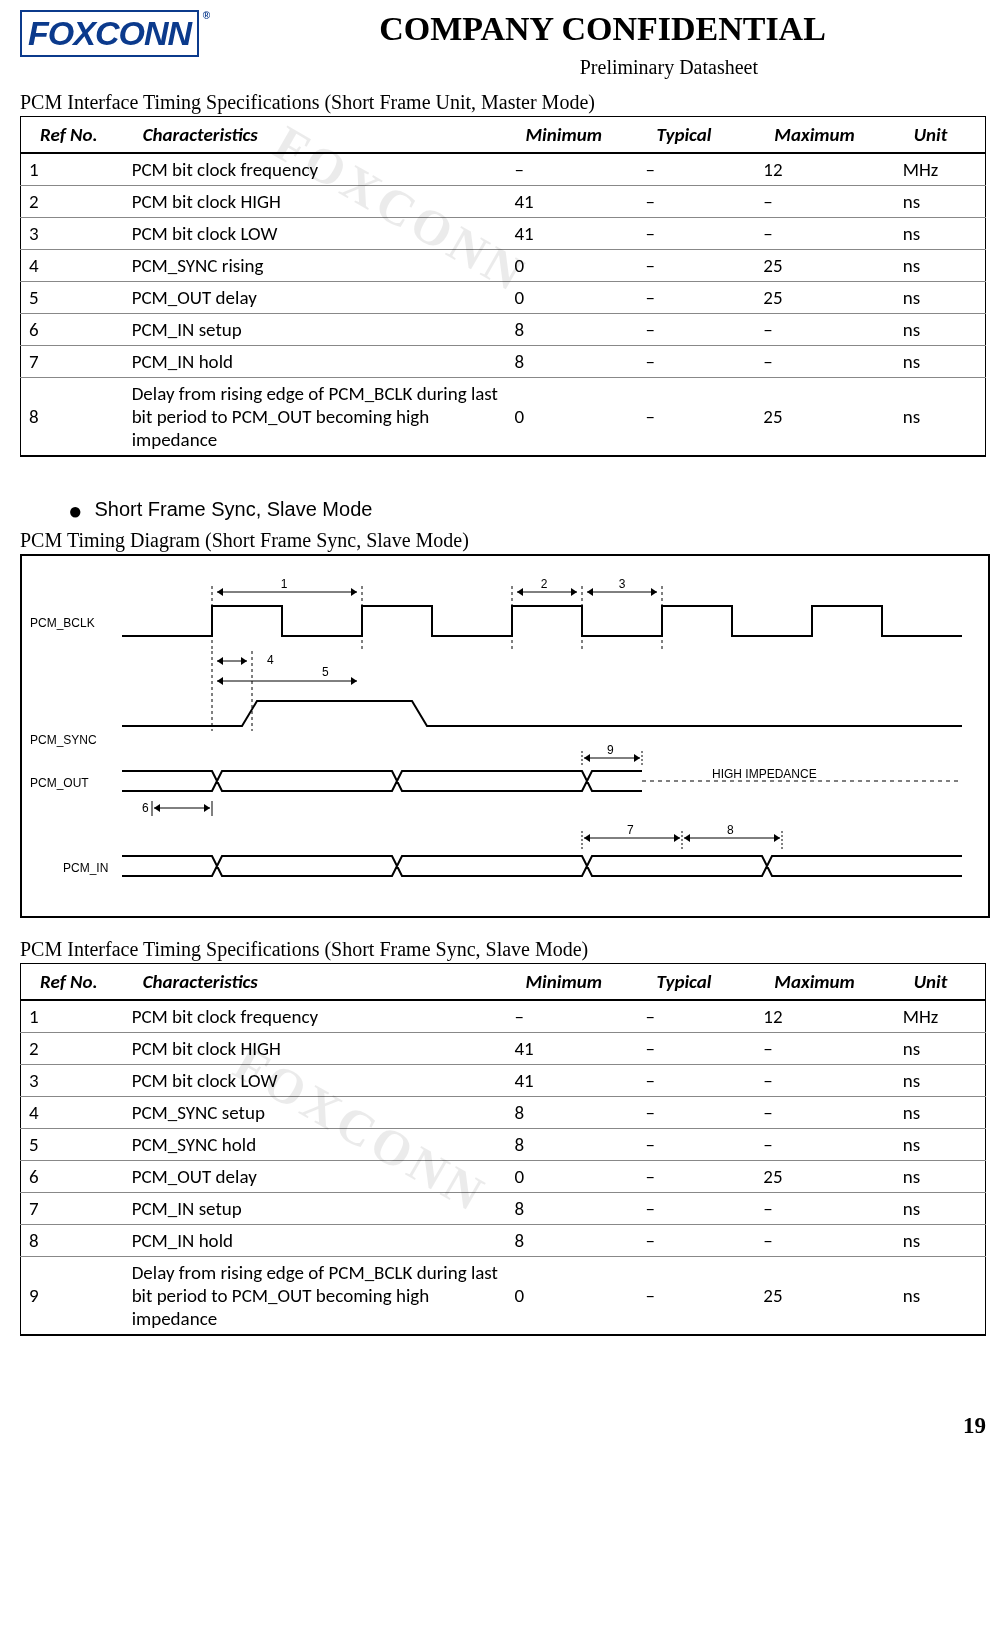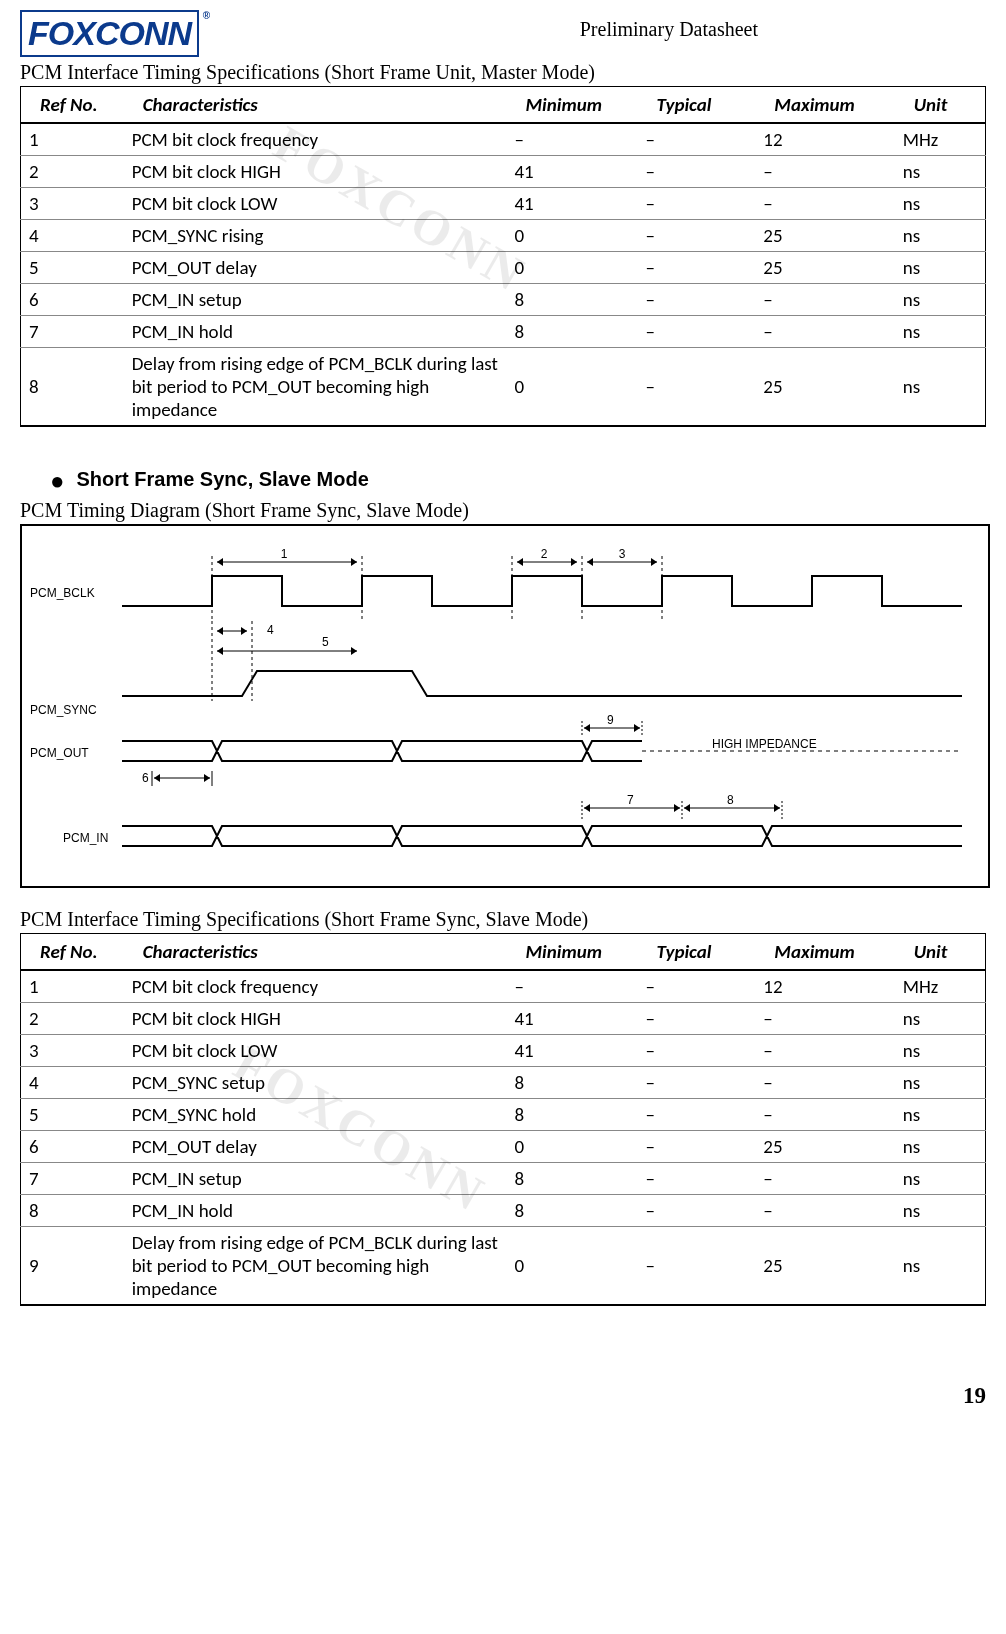--- a/index.html
+++ b/index.html
@@ -79,22 +79,21 @@
   .col-ref { width: 80px; }
   .col-char { width: 440px; }
   .col-min { width: 100px; }
   .col-typ { width: 90px; }
   .col-max { width: 110px; }
   .col-unit { width: 60px; }
   .bullet-line {
     font-family: Arial, sans-serif;
     font-size: 20px;
     margin-top: 40px;
-    margin-left: 30px;
-    font-weight: bold;
+    margin-left: 48px;
   }
   .bullet-dot {
     font-size: 24px;
     vertical-align: middle;
     margin-right: 12px;
   }
   .diagram-box {
     border: 2px solid #000;
     width: 100%;
     height: 360px;
@@ -129,20 +128,21 @@
 <body>
 
 <div class="watermark" style="top:180px;left:260px;">FOXCONN</div>
 <div class="watermark" style="top:1100px;left:220px;">FOXCONN</div>
 
 <div class="header-row">
   <div class="logo">
     <span>FOXCONN</span><sup>®</sup>
   </div>
   <div class="title-block">
+    <div class="main-title">COMPANY  CONFIDENTIAL</div>
     <div class="subtitle">Preliminary  Datasheet</div>
   </div>
 </div>
 
 <div class="section-label">PCM Interface Timing Specifications (Short Frame Unit, Master Mode)</div>
 
 <table class="spec-table">
   <thead>
     <tr>
       <th class="col-ref">Ref No.</th>

